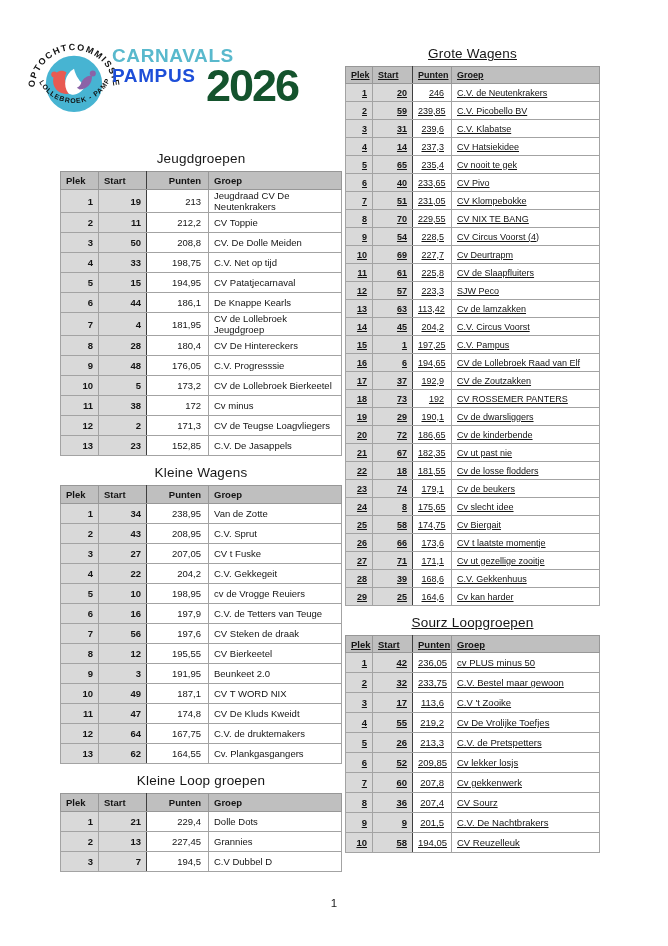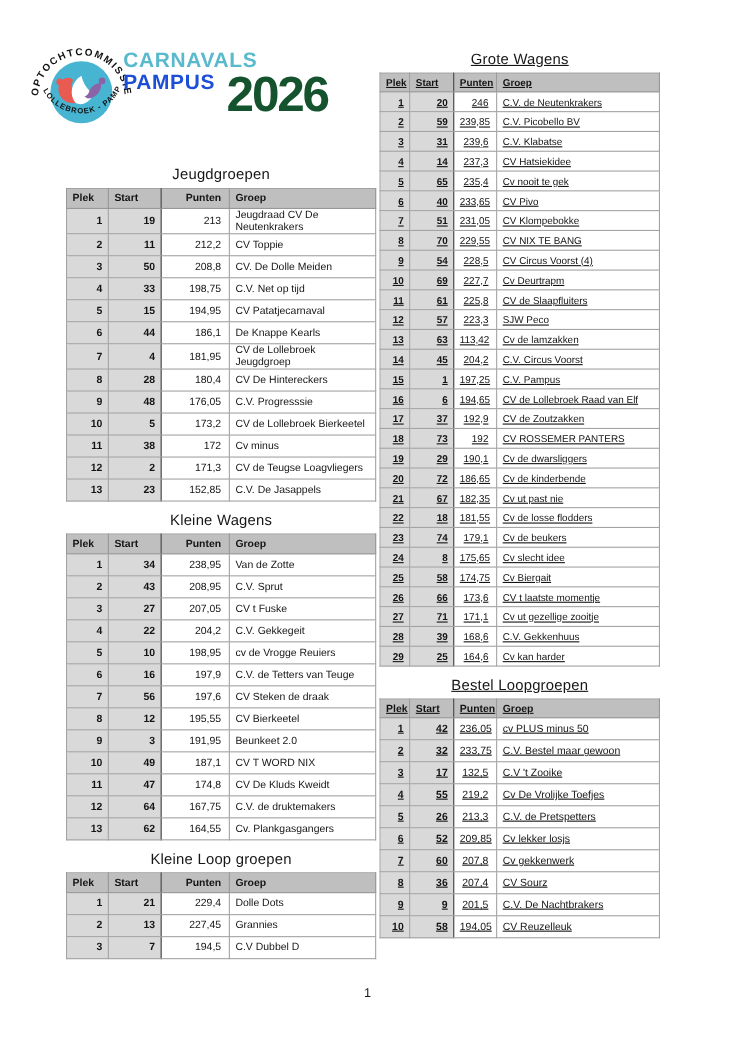--- a/index.html
+++ b/index.html
@@ -523,21 +523,21 @@
               <td class="c0">29</td>
               <td class="c1">25</td>
               <td class="c2">164,6</td>
               <td class="c3">Cv kan harder</td>
             </tr>
           </tbody>
       </table>
     </div>
 
     <div class="sec">
-      <h2 class="sec-title">Bestel Loopgroepen</h2>
+      <h2 class="sec-title">Sourz Loopgroepen</h2>
       <table class="tbl t-right t-gl">
         <colgroup>
             <col class="cp">
             <col class="cs">
             <col class="cpt">
             <col>
           </colgroup>
         <thead>
             <tr>
               <th class="c0">Plek</th>
@@ -555,21 +555,21 @@
             </tr>
             <tr>
               <td class="c0">2</td>
               <td class="c1">32</td>
               <td class="c2">233,75</td>
               <td class="c3">C.V. Bestel maar gewoon</td>
             </tr>
             <tr>
               <td class="c0">3</td>
               <td class="c1">17</td>
-              <td class="c2">132,5</td>
+              <td class="c2">113,6</td>
               <td class="c3">C.V 't Zooike</td>
             </tr>
             <tr>
               <td class="c0">4</td>
               <td class="c1">55</td>
               <td class="c2">219,2</td>
               <td class="c3">Cv De Vrolijke Toefjes</td>
             </tr>
             <tr>
               <td class="c0">5</td>

